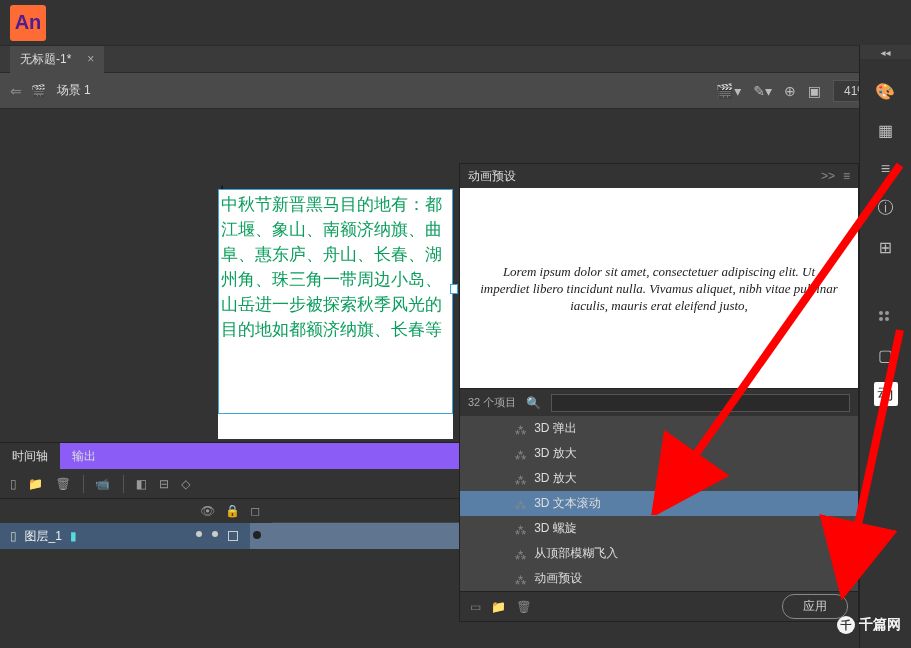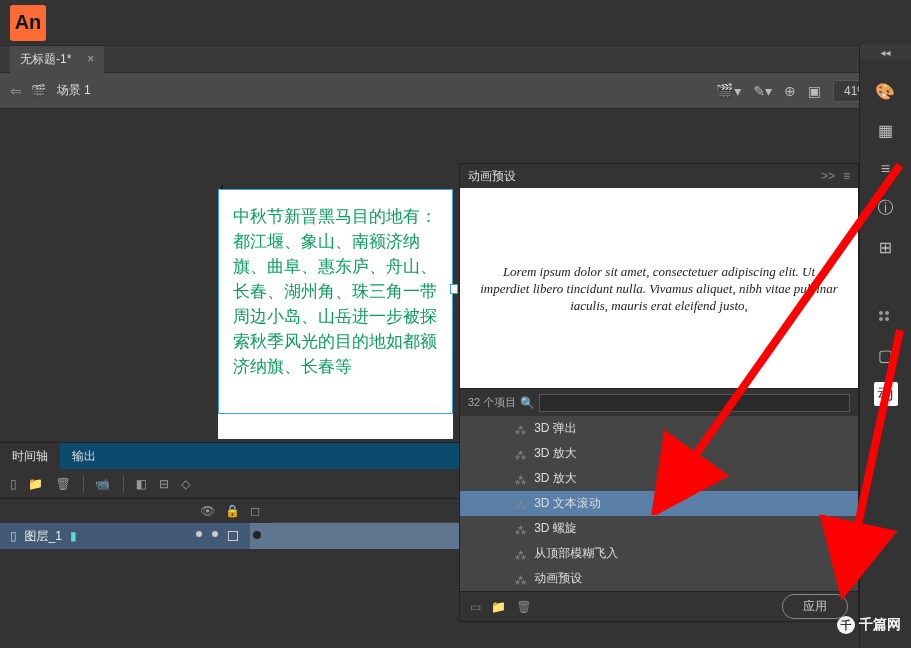--- a/index.html
+++ b/index.html
@@ -1,20 +1,20 @@
 <!DOCTYPE html>
 <html><head>
 <meta charset="utf-8">
 <style>
 * { margin: 0; padding: 0; box-sizing: border-box; font-family: "Microsoft YaHei", Arial, sans-serif; }
 body { background: #333; color: #ccc; font-size: 12px; width: 911px; height: 648px; overflow: hidden; position: relative; }
 
 
 .topbar { height: 45px; background: #333; display: flex; align-items: center; padding: 0 10px; }
-.app-logo { width: 36px; height: 36px; background: #ff6b35; color: #0f172a; font-size: 20px; font-weight: bold; display: flex; align-items: center; justify-content: center; border-radius: 3px; margin-right: 15px; }
+.app-logo { width: 36px; height: 36px; background: #ff6b35; color: #4c1d95; font-size: 20px; font-weight: bold; display: flex; align-items: center; justify-content: center; border-radius: 3px; margin-right: 15px; }
 .menu { display: flex; gap: 8px; }
 .menu-item { color: #ccc; padding: 5px 8px; cursor: pointer; font-size: 14px; }
 
 
 .doc-tabs { height: 28px; background: #3a3a3a; display: flex; align-items: center; padding-left: 10px; border-top: 1px solid #2a2a2a; border-bottom: 1px solid #2a2a2a; }
 .doc-tab { background: #4a4a4a; padding: 5px 10px; color: #ddd; display: flex; align-items: center; gap: 16px; font-size: 12px; }
 .doc-close { cursor: pointer; color: #aaa; }
 .doc-menu-icon { margin-left: auto; margin-right: 10px; color: #888; }
 
 
@@ -24,53 +24,53 @@
 .scene-name { color: #ddd; text-align: center; }
 .scene-right { margin-left: auto; display: flex; align-items: center; gap: 12px; }
 .tool-icon { color: #bbb; cursor: pointer; font-size: 14px; }
 .zoom-box { background: #3a3a3a; border: 1px solid #555; padding: 3px 10px; display: flex; align-items: center; gap: 15px; }
 .zoom-chevron { color: #888; }
 
 
 .canvas-area { position: absolute; top: 109px; left: 0; right: 52px; bottom: 206px; background: #4a4a4a; overflow: hidden; }
 .canvas-dark { position: absolute; inset: 0; background: #333; }
 .stage { position: absolute; left: 218px; top: 80px; width: 235px; height: 250px; background: #fff; }
-.text-block { position: absolute; left: 0; top: 0; right: 0; padding: 15px; color: #0a9d5c; font-size: 17px; line-height: 25px; font-family: "Microsoft YaHei", sans-serif; }
+.text-block { position: absolute; left: 0; top: 0; right: 0; padding: 3px; color: #0a9d5c; font-size: 17px; line-height: 25px; font-family: "Microsoft YaHei", sans-serif; }
 .text-outline { position: absolute; left: 0; top: 0; right: 0; height: 225px; border: 1px solid #3da5d9; pointer-events: none; }
 .cursor-cross { position: absolute; left: 218px; top: 72px; color: #000; font-size: 14px; }
 .drag-handle { position: absolute; left: 450px; top: 175px; width: 8px; height: 10px; border: 1px solid #3da5d9; background: #fff; }
 
 
 .presets-panel { position: absolute; right: 52px; top: 163px; width: 400px; background: #454545; border: 1px solid #222; z-index: 10; }
 .panel-header { height: 24px; background: #333; display: flex; align-items: center; padding: 0 8px; color: #ddd; font-size: 12px; }
 .panel-header-right { margin-left: auto; display: flex; gap: 8px; color: #888; }
 .preview-area { height: 200px; background: #fff; display: flex; align-items: center; justify-content: center; padding: 20px; }
 .preview-text { color: #222; font-style: italic; font-family: Georgia, serif; text-align: center; font-size: 13px; line-height: 17px; }
-.search-bar { height: 28px; background: #333; display: flex; align-items: center; padding: 0 8px; gap: 4px; border-top: 1px solid #222; justify-content: flex-end; }
+.search-bar { height: 28px; background: #333; display: flex; align-items: center; padding: 0 8px; gap: 10px; border-top: 1px solid #222; justify-content: flex-end; }
 .item-count { color: #aaa; font-size: 11px; }
 .search-input { background: #2a2a2a; border: 1px solid #555; color: #ccc; padding: 2px 6px; flex: 1; font-size: 11px; }
 .search-icon { color: #888; }
 .preset-list { background: #454545; }
 .preset-item { height: 25px; display: flex; align-items: center; padding-left: 55px; color: #ddd; font-size: 12px; cursor: pointer; gap: 8px; }
 .preset-item.selected { background: #5a7fa6; }
 .preset-icon { font-size: 10px; color: #888; }
 .panel-footer { height: 30px; background: #333; display: flex; align-items: center; padding: 0 10px; gap: 10px; border-top: 1px solid #222; }
 .footer-icon { color: #888; cursor: pointer; }
 .apply-btn { margin-left: auto; background: transparent; border: 1px solid #888; border-radius: 12px; padding: 3px 20px; color: #ccc; cursor: pointer; font-size: 12px; }
 
 
 .right-bar { position: absolute; right: 0; top: 45px; bottom: 0; width: 52px; background: #333; border-left: 1px solid #222; display: flex; flex-direction: column; align-items: center; padding-top: 10px; gap: 15px; }
 .right-tool { color: #bbb; cursor: pointer; font-size: 16px; width: 24px; height: 24px; display: flex; align-items: center; justify-content: center; }
 .right-tool.expand-arrow { width: 100%; height: 14px; background: #3a3a3a; font-size: 10px; margin-top: -10px; margin-bottom: 5px; }
 .dots-group { display: flex; flex-wrap: wrap; width: 14px; gap: 2px; }
 .dot { width: 4px; height: 4px; background: #999; border-radius: 50%; }
 
 
 .timeline { position: absolute; left: 0; right: 52px; bottom: 0; height: 206px; background: #333; border-top: 1px solid #222; }
-.timeline-tabs { height: 26px; background: #0c4a6e; display: flex; align-items: center; }
+.timeline-tabs { height: 26px; background: #8b5cf6; display: flex; align-items: center; }
 .tl-tab { padding: 5px 12px; color: #ddd; cursor: pointer; font-size: 12px; }
 .tl-tab.active { background: #333; }
 .timeline-toolbar { height: 30px; display: flex; align-items: center; padding: 0 10px; gap: 12px; border-bottom: 1px solid #222; }
 .tl-icon { color: #999; cursor: pointer; }
 .tl-divider { width: 1px; height: 18px; background: #555; }
 .tl-right { margin-left: auto; display: flex; align-items: center; gap: 15px; padding-right: 20px; }
 .frame-num { font-weight: bold; color: #3da5d9; }
 .time-val { color: #ccc; }
 .fps-val { color: #999; }
 .underline { text-decoration: underline dotted; }

